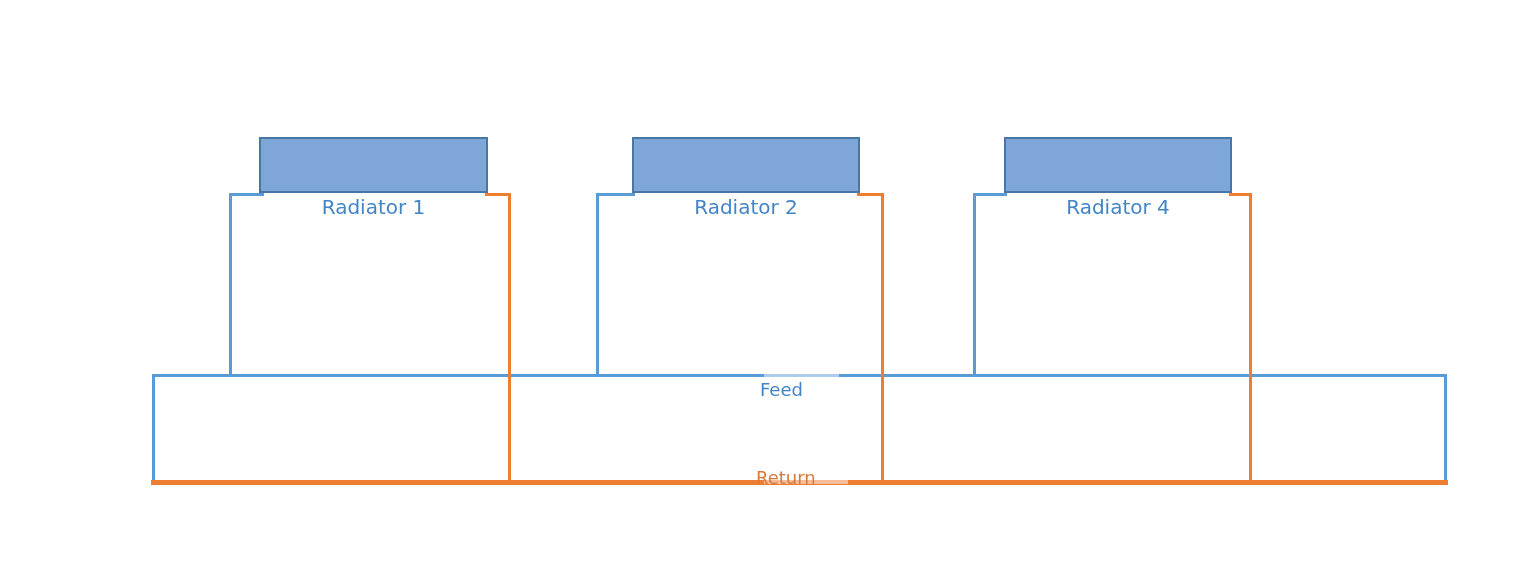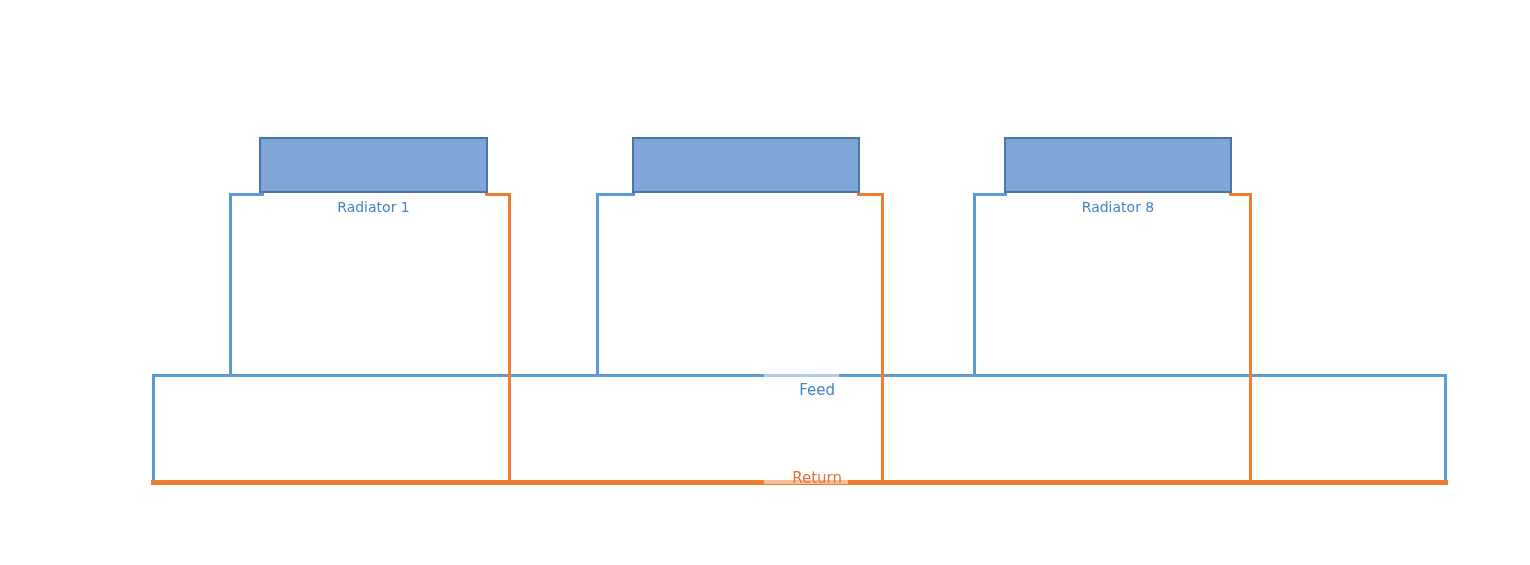--- a/index.html
+++ b/index.html
@@ -21,26 +21,26 @@
   .pipe.blue{background:var(--feed-line);}
   .pipe.orange{background:var(--return-line);}
   .radiator{
     position:absolute;height:56px;box-sizing:border-box;
     background:var(--radiator-fill);
     border:2.5px solid var(--radiator-border);
     z-index:5;
   }
   .radiator-label{
     position:absolute;top:197px;height:20px;
-    text-align:center;font-size:14px;line-height:20px;
+    text-align:center;font-size:20px;line-height:20px;
     color:var(--radiator-text);z-index:6;white-space:nowrap;
   }
   .line-label{
-    position:absolute;height:20px;text-align:right;
-    font-size:15px;line-height:20px;z-index:6;white-space:nowrap;
+    position:absolute;height:20px;text-align:left;
+    font-size:18px;line-height:20px;z-index:6;white-space:nowrap;
   }
   .line-label.feed{color:var(--feed-text);}
   .line-label.return{color:var(--return-text);}
   .label-backdrop{
     position:absolute;background:rgba(255,255,255,0.5);z-index:4;
   }
 </style>
 </head>
 <body>
 
@@ -73,18 +73,19 @@
   <div class="pipe orange" style="left:151px;top:480px;width:1297px;height:5px"></div>
 
   <div class="label-backdrop" style="left:764px;top:372px;width:75px;height:6px"></div>
   <div class="label-backdrop" style="left:764px;top:478px;width:84px;height:6px"></div>
 
   <div class="radiator" style="left:259px;top:137px;width:229px"></div>
   <div class="radiator" style="left:632px;top:137px;width:228px"></div>
   <div class="radiator" style="left:1004px;top:137px;width:228px"></div>
 
   <div class="radiator-label" style="left:259px;width:229px">Radiator 1</div>
-  <div class="radiator-label" style="left:1004px;width:228px">Radiator 8</div>
+  <div class="radiator-label" style="left:632px;width:228px">Radiator 2</div>
+  <div class="radiator-label" style="left:1004px;width:228px">Radiator 4</div>
 
   <div class="line-label feed" style="left:760px;top:380px;width:75px">Feed</div>
   <div class="line-label return" style="left:756px;top:468px;width:86px">Return</div>
 
 </div>
 
 </body></html>

